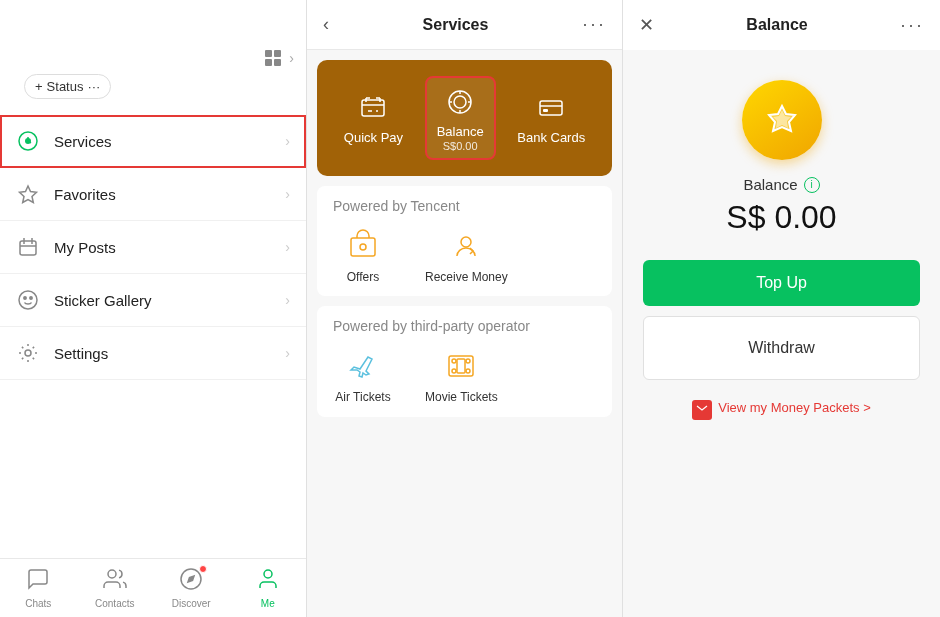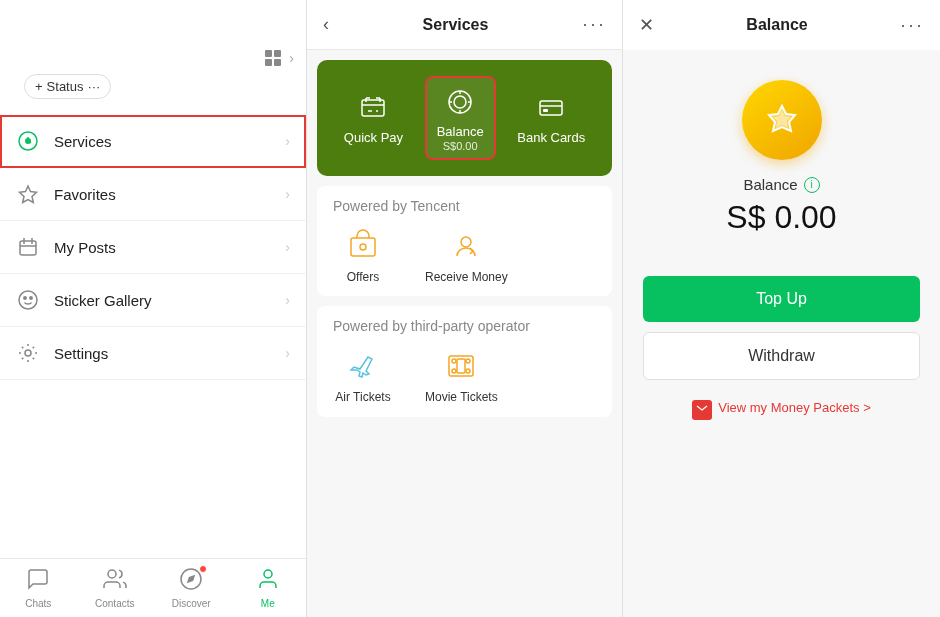--- a/index.html
+++ b/index.html
@@ -178,21 +178,21 @@
 
     .header-more {
       color: #555;
       font-size: 18px;
       cursor: pointer;
       letter-spacing: 2px;
     }
 
     
     .green-card {
-      background: #4d7c0f;
+      background: #a16207;
       margin: 10px 10px 0 10px;
       border-radius: 10px;
       padding: 16px;
       display: flex;
       justify-content: space-around;
       align-items: center;
     }
 
     .card-item {
       display: flex;
@@ -345,42 +345,42 @@
       justify-content: center;
       color: #07c160;
       font-size: 10px;
       cursor: pointer;
     }
 
     .balance-amount {
       font-size: 32px;
       font-weight: 300;
       color: #111;
-      margin-bottom: 40px;
+      margin-bottom: 24px;
     }
 
     .btn-topup {
       width: 100%;
       background: #07c160;
       color: #fff;
       border: none;
       border-radius: 6px;
       padding: 14px;
       font-size: 16px;
       cursor: pointer;
       margin-bottom: 10px;
     }
 
     .btn-withdraw {
       width: 100%;
       background: #fff;
       color: #333;
       border: 1px solid #e0e0e0;
       border-radius: 6px;
-      padding: 14px;
+      padding: 22px;
       font-size: 16px;
       cursor: pointer;
       margin-bottom: 20px;
     }
 
     .money-packets-link {
       display: flex;
       align-items: flex-start;
       gap: 6px;
       color: #e53935;

